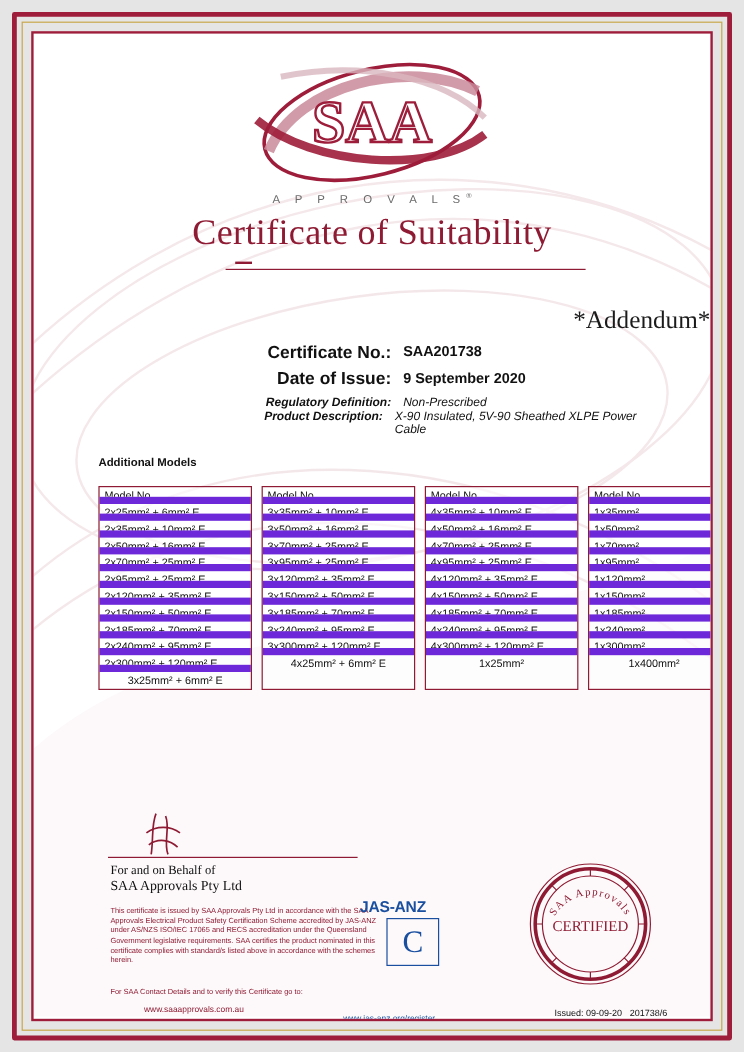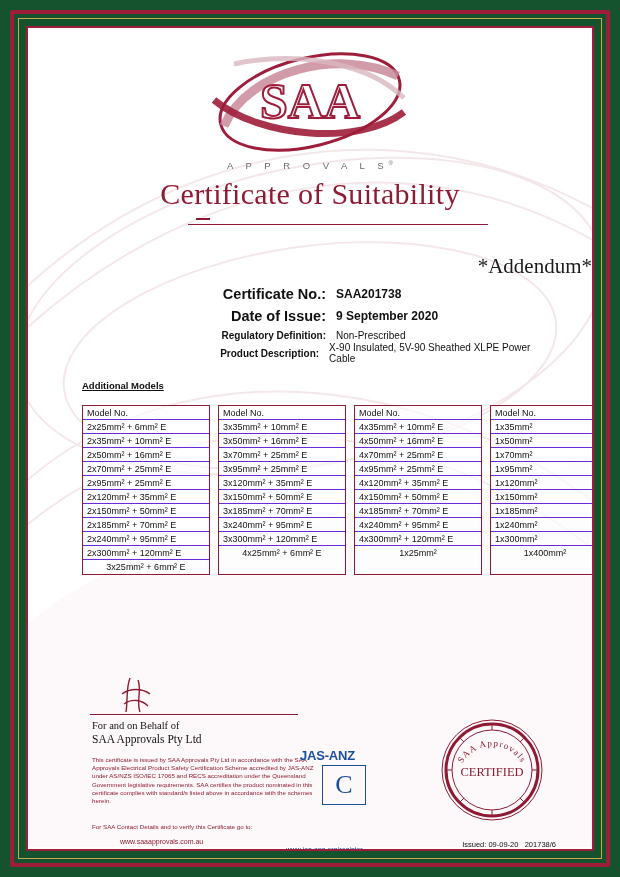--- a/index.html
+++ b/index.html
@@ -9,21 +9,21 @@
   }
   body {
     width: 620px; height: 877px;
     font-family: "Liberation Sans", sans-serif;
     position: relative;
     overflow: hidden;
   }
   .page {
     position: absolute;
     inset: 0;
-    background: #14532d;
+    background: #e5e5e5;
   }
   
   .border-outer {
     position: absolute;
     left: 10px; top: 10px; right: 10px; bottom: 10px;
     border: 4px solid #9d1d3a;
     border-radius: 2px;
   }
   .border-mid {
     position: absolute;
@@ -101,47 +101,46 @@
   }
   
   .fields {
     position: absolute;
     top: 258px;
     left: 80px;
     right: 40px;
   }
   .field-row {
     display: flex;
-    align-items: center;
+    align-items: flex-start;
     margin-bottom: 6px;
   }
   .field-label {
     width: 228px;
     text-align: right;
     padding-right: 10px;
     font-weight: bold;
     color: #111;
   }
   .field-value {
     color: #111;
   }
   .big .field-label { font-size: 14.5px; }
   .big .field-value { font-size: 12px; font-weight: bold; }
   .small .field-label { font-size: 10px; }
   .small .field-value { font-size: 10px; font-weight: normal; }
-  .small { margin-bottom: 1px; }
+  .small { margin-bottom: 1px; font-style: italic; }
   
   .addmodels-head {
     position: absolute;
     top: 352px;
     left: 54px;
     font-size: 9.5px;
     font-weight: bold;
     color: #111;
-    text-decoration: underline;
   }
   .addmodels-sub {
     position: absolute;
     top: 365px;
     left: 54px;
     font-size: 9.5px;
     color: #111;
   }
   .tables {
     position: absolute;
@@ -157,21 +156,21 @@
     background: rgba(255,255,255,0.6);
   }
   .mtable.w1 { width: 128px; }
   .mtable.w2 { width: 128px; }
   .mtable.w3 { width: 128px; }
   .mtable.w4 { width: 110px; }
   .mrow {
     font-size: 9px;
     color: #111;
     padding: 1px 4px;
-    border-bottom: 1px solid #6d28d9;
+    border-bottom: 6px solid #6d28d9;
     height: 14px;
     line-height: 12px;
     white-space: nowrap;
     overflow: hidden;
   }
   .mrow:last-child { border-bottom: none; text-align: center; }
   .mrow.hdr { font-weight: normal; }
   
   .sig-line {
     position: absolute;

